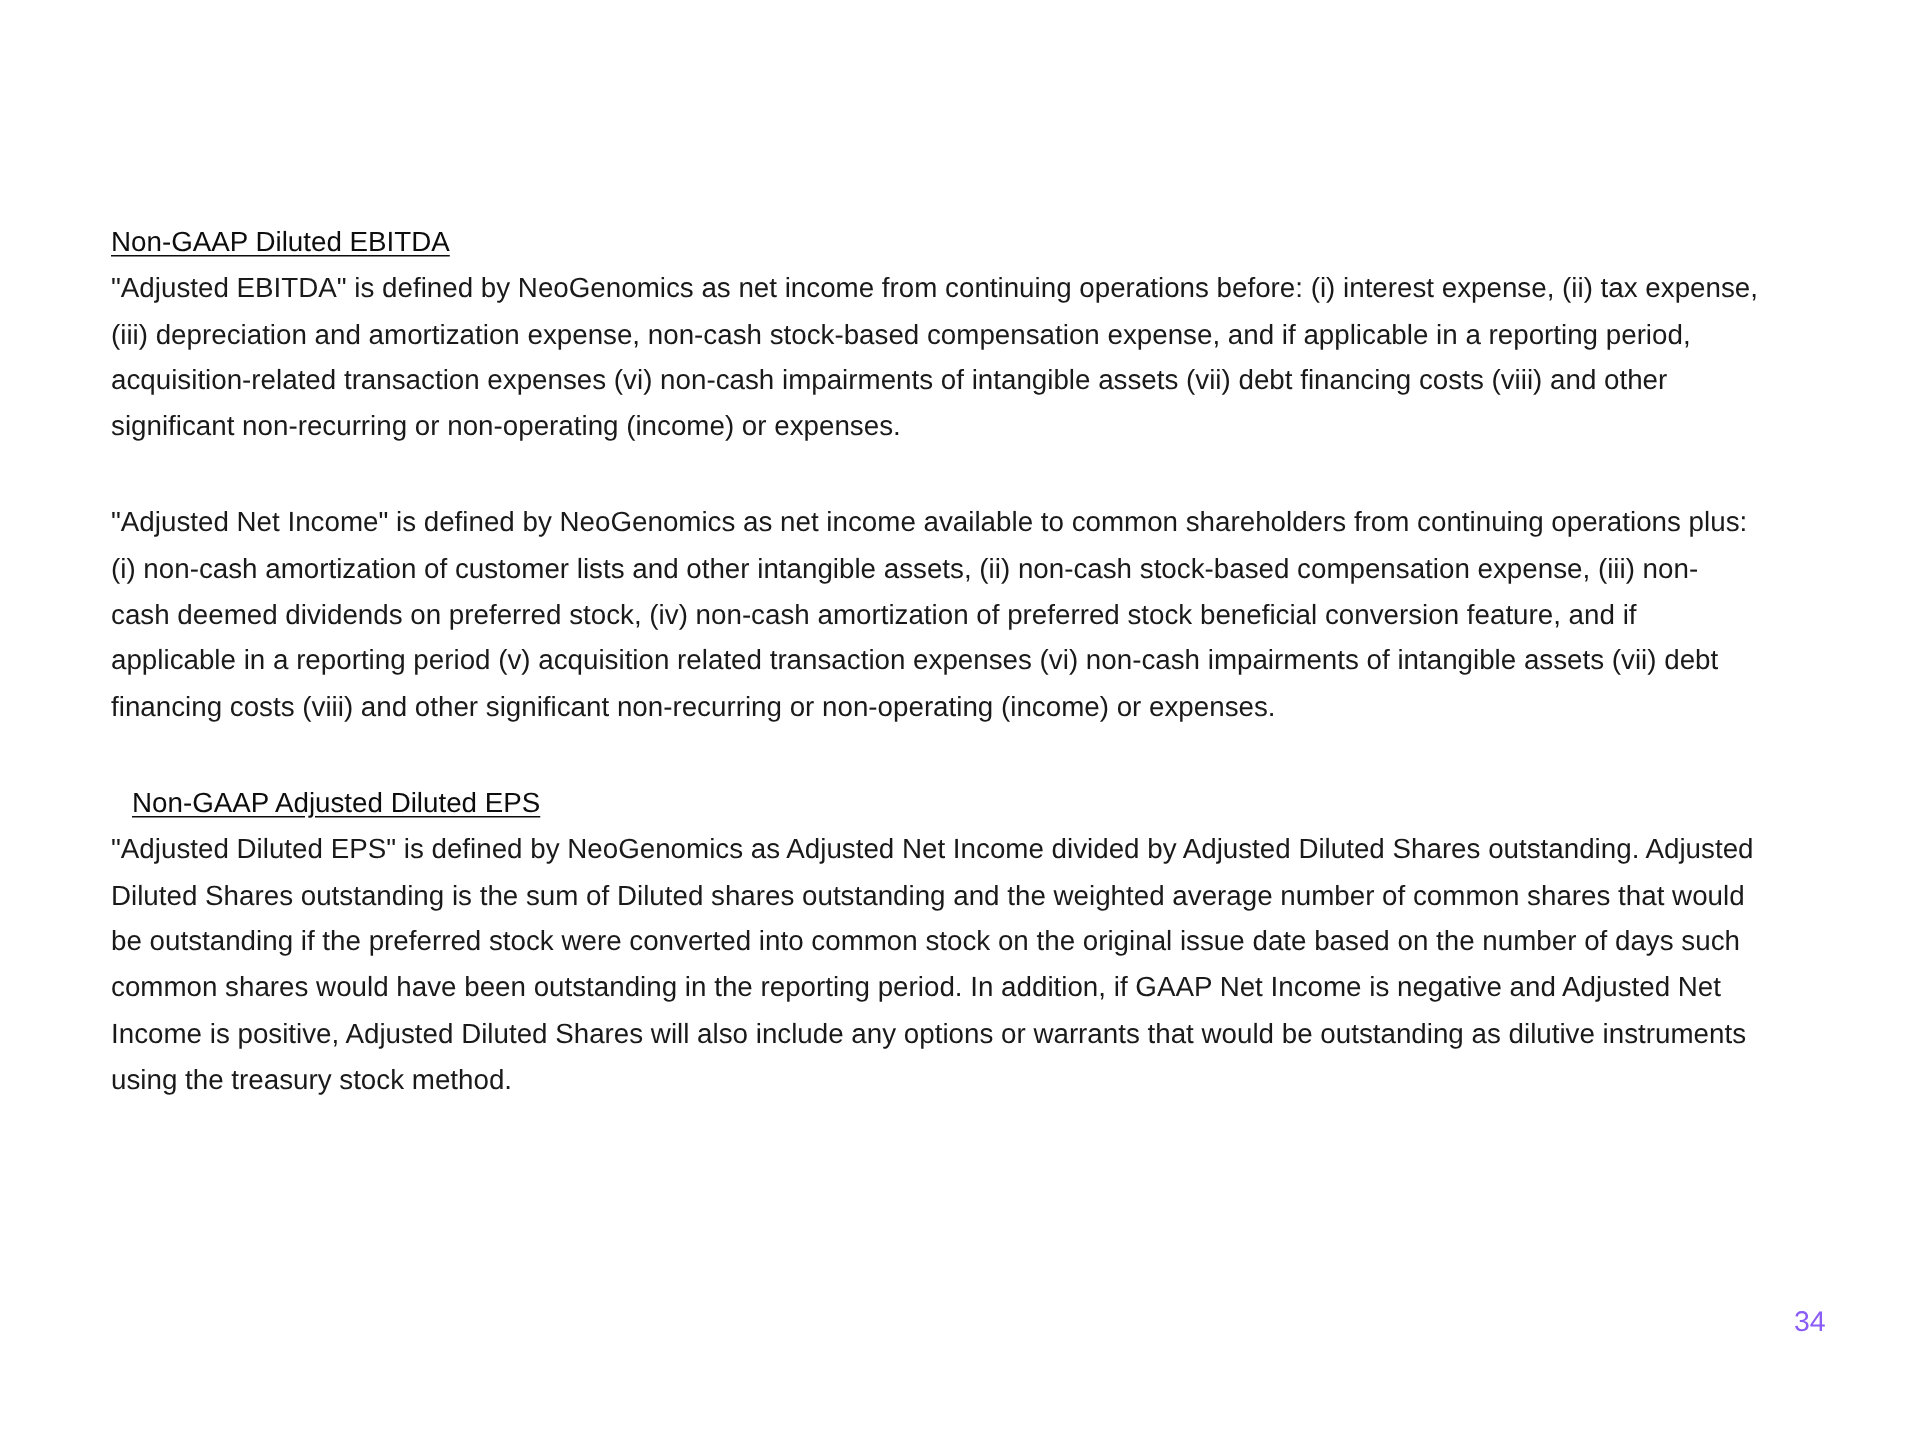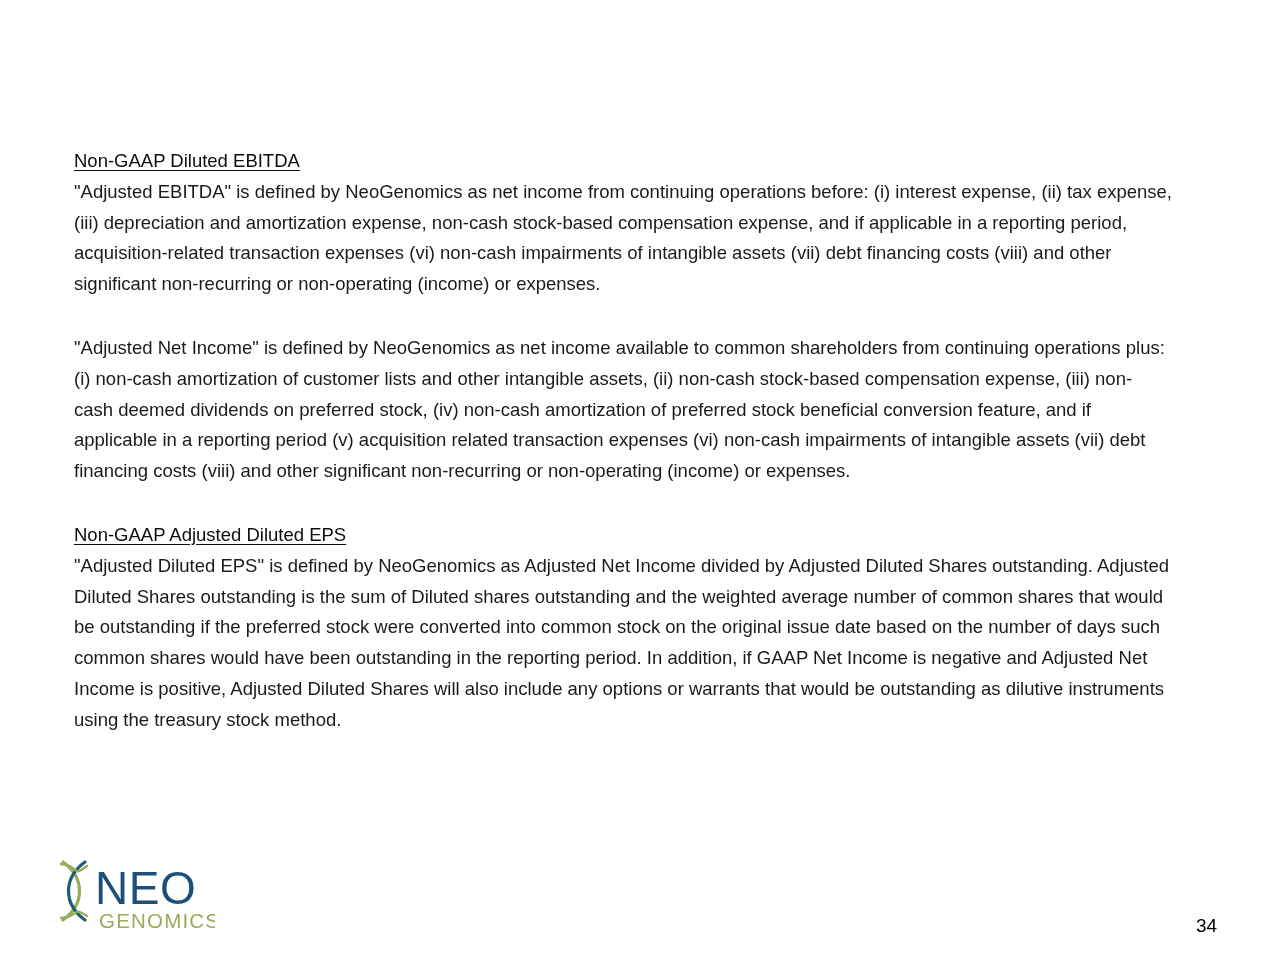--- a/index.html
+++ b/index.html
@@ -51,20 +51,21 @@
   .section-heading {
     font-size: 18.5px;
     color: #0d0d0d;
     line-height: 30.8px;
     text-decoration: underline;
     text-underline-offset: 3px;
     display: inline-block;
     white-space: nowrap;
   }
   .section-heading.indented {
+    margin-left: 14px;
     text-align: right;
   }
 
   .section-body {
     font-size: 18.5px;
     color: #1a1a1a;
     line-height: 30.8px;
     text-align: left;
     margin: 0;
   }
@@ -87,23 +88,23 @@
     height: 82px;
   }
   .logo svg {
     display: block;
   }
 
   
   .page-number {
     position: absolute;
     left: 1196px;
-    top: 916px;
+    top: 872px;
     font-size: 19px;
-    color: #000000;
+    color: #8b5cf6;
     line-height: 1;
   }
 </style>
 </head>
 <body>
 
 <div class="slide">
 
 
   <div class="content">
@@ -117,31 +118,16 @@
       <p class="section-body narrow">"Adjusted Net Income" is defined by NeoGenomics as net income available to common shareholders from continuing operations plus: (i) non-cash amortization of customer lists and other intangible assets, (ii) non-cash stock-based compensation expense, (iii) non- cash deemed dividends on preferred stock, (iv) non-cash amortization of preferred stock beneficial conversion feature, and if applicable in a reporting period (v) acquisition related transaction expenses (vi) non-cash impairments of intangible assets (vii) debt financing costs (viii) and other significant non-recurring or non-operating (income) or expenses.</p>
     </div>
 
     <div class="section">
       <div class="section-heading indented">Non-GAAP Adjusted Diluted EPS</div>
       <p class="section-body medium">"Adjusted Diluted EPS" is defined by NeoGenomics as Adjusted Net Income divided by Adjusted Diluted Shares outstanding. Adjusted Diluted Shares outstanding is the sum of Diluted shares outstanding and the weighted average number of common shares that would be outstanding if the preferred stock were converted into common stock on the original issue date based on the number of days such common shares would have been outstanding in the reporting period. In addition, if GAAP Net Income is negative and Adjusted Net Income is positive, Adjusted Diluted Shares will also include any options or warrants that would be outstanding as dilutive instruments using the treasury stock method.</p>
     </div>
 
   </div>
 
-  <div class="logo">
-    <svg width="160" height="82" viewBox="0 0 160 82" xmlns="http://www.w3.org/2000/svg">
-
-      <g>
-        <path d="M8 4 C 30 20, 30 46, 8 62" fill="none" stroke="#9AAB5C" stroke-width="3.2" stroke-linecap="round"></path>
-        <path d="M30 4 C 8 20, 8 46, 30 62" fill="none" stroke="#1F5E72" stroke-width="3.2" stroke-linecap="round"></path>
-        <path d="M6 6 C 26 8, 16 20, 32 8" fill="none" stroke="#9AAB5C" stroke-width="2.4" stroke-linecap="round"></path>
-        <path d="M6 60 C 26 58, 16 48, 32 58" fill="none" stroke="#9AAB5C" stroke-width="2.4" stroke-linecap="round"></path>
-      </g>
-
-      <text x="40" y="46" font-family="Liberation Sans, sans-serif" font-size="46" letter-spacing="0.5" fill="#1D5078">NEO</text>
-
-      <text x="44" y="70" font-family="Liberation Sans, sans-serif" font-size="20.5" letter-spacing="1.2" fill="#9AAB5C">GENOMICS</text>
-    </svg>
-  </div>
 
   <div class="page-number">34</div>
 
 </div>
 
 </body></html>

